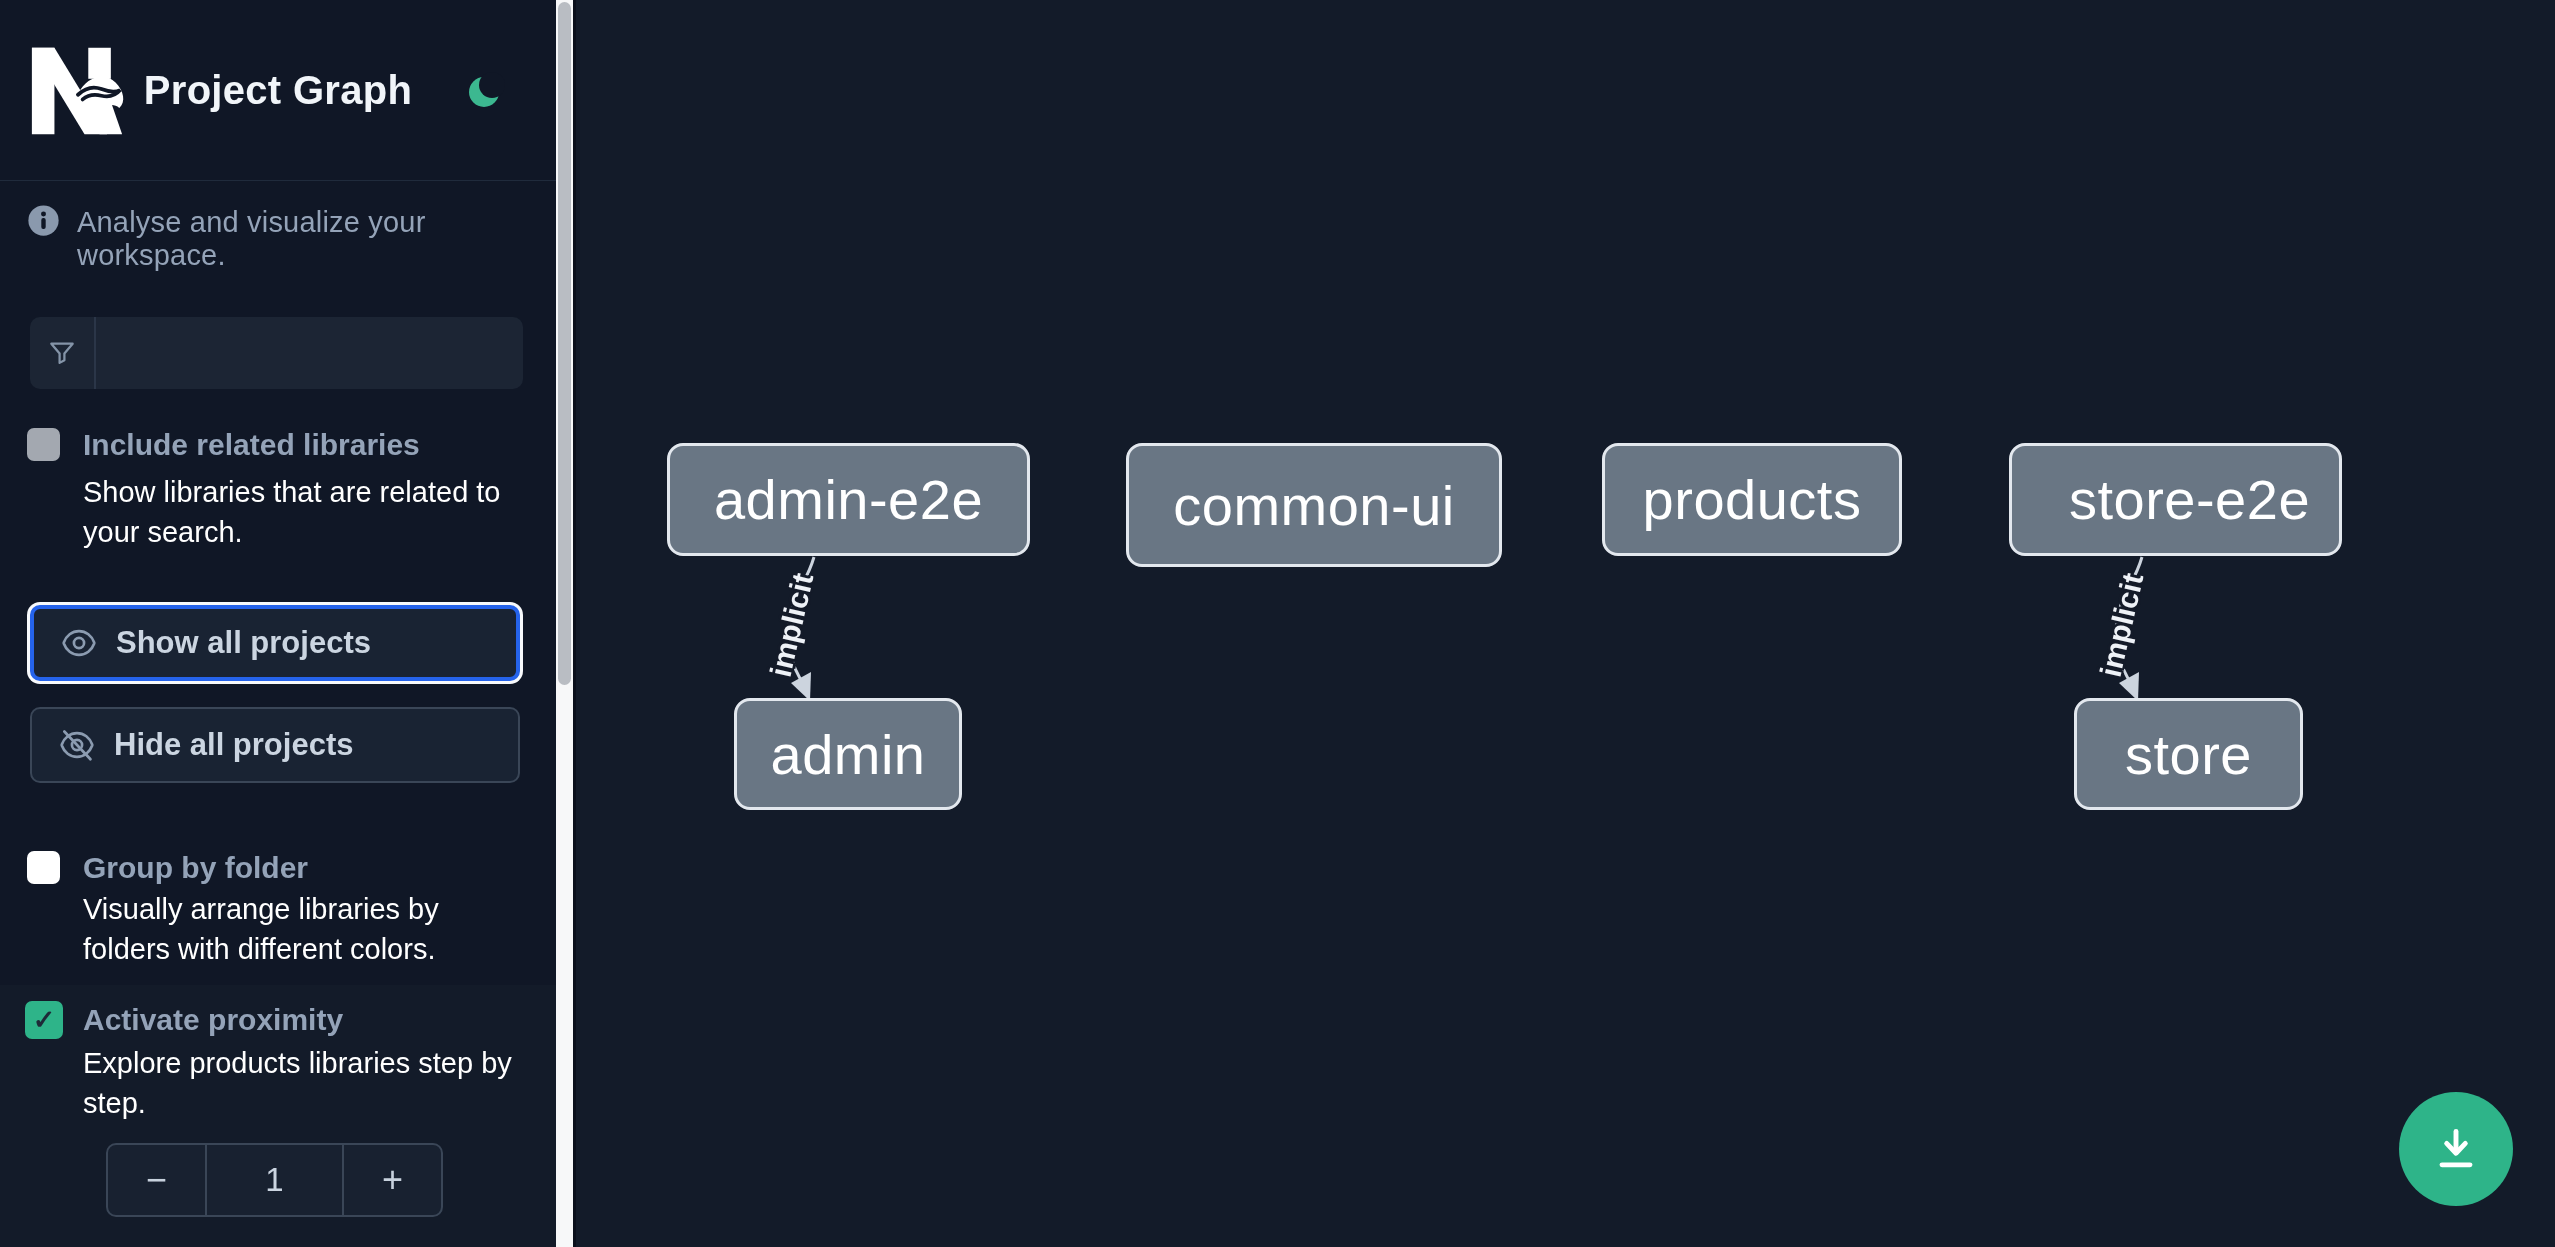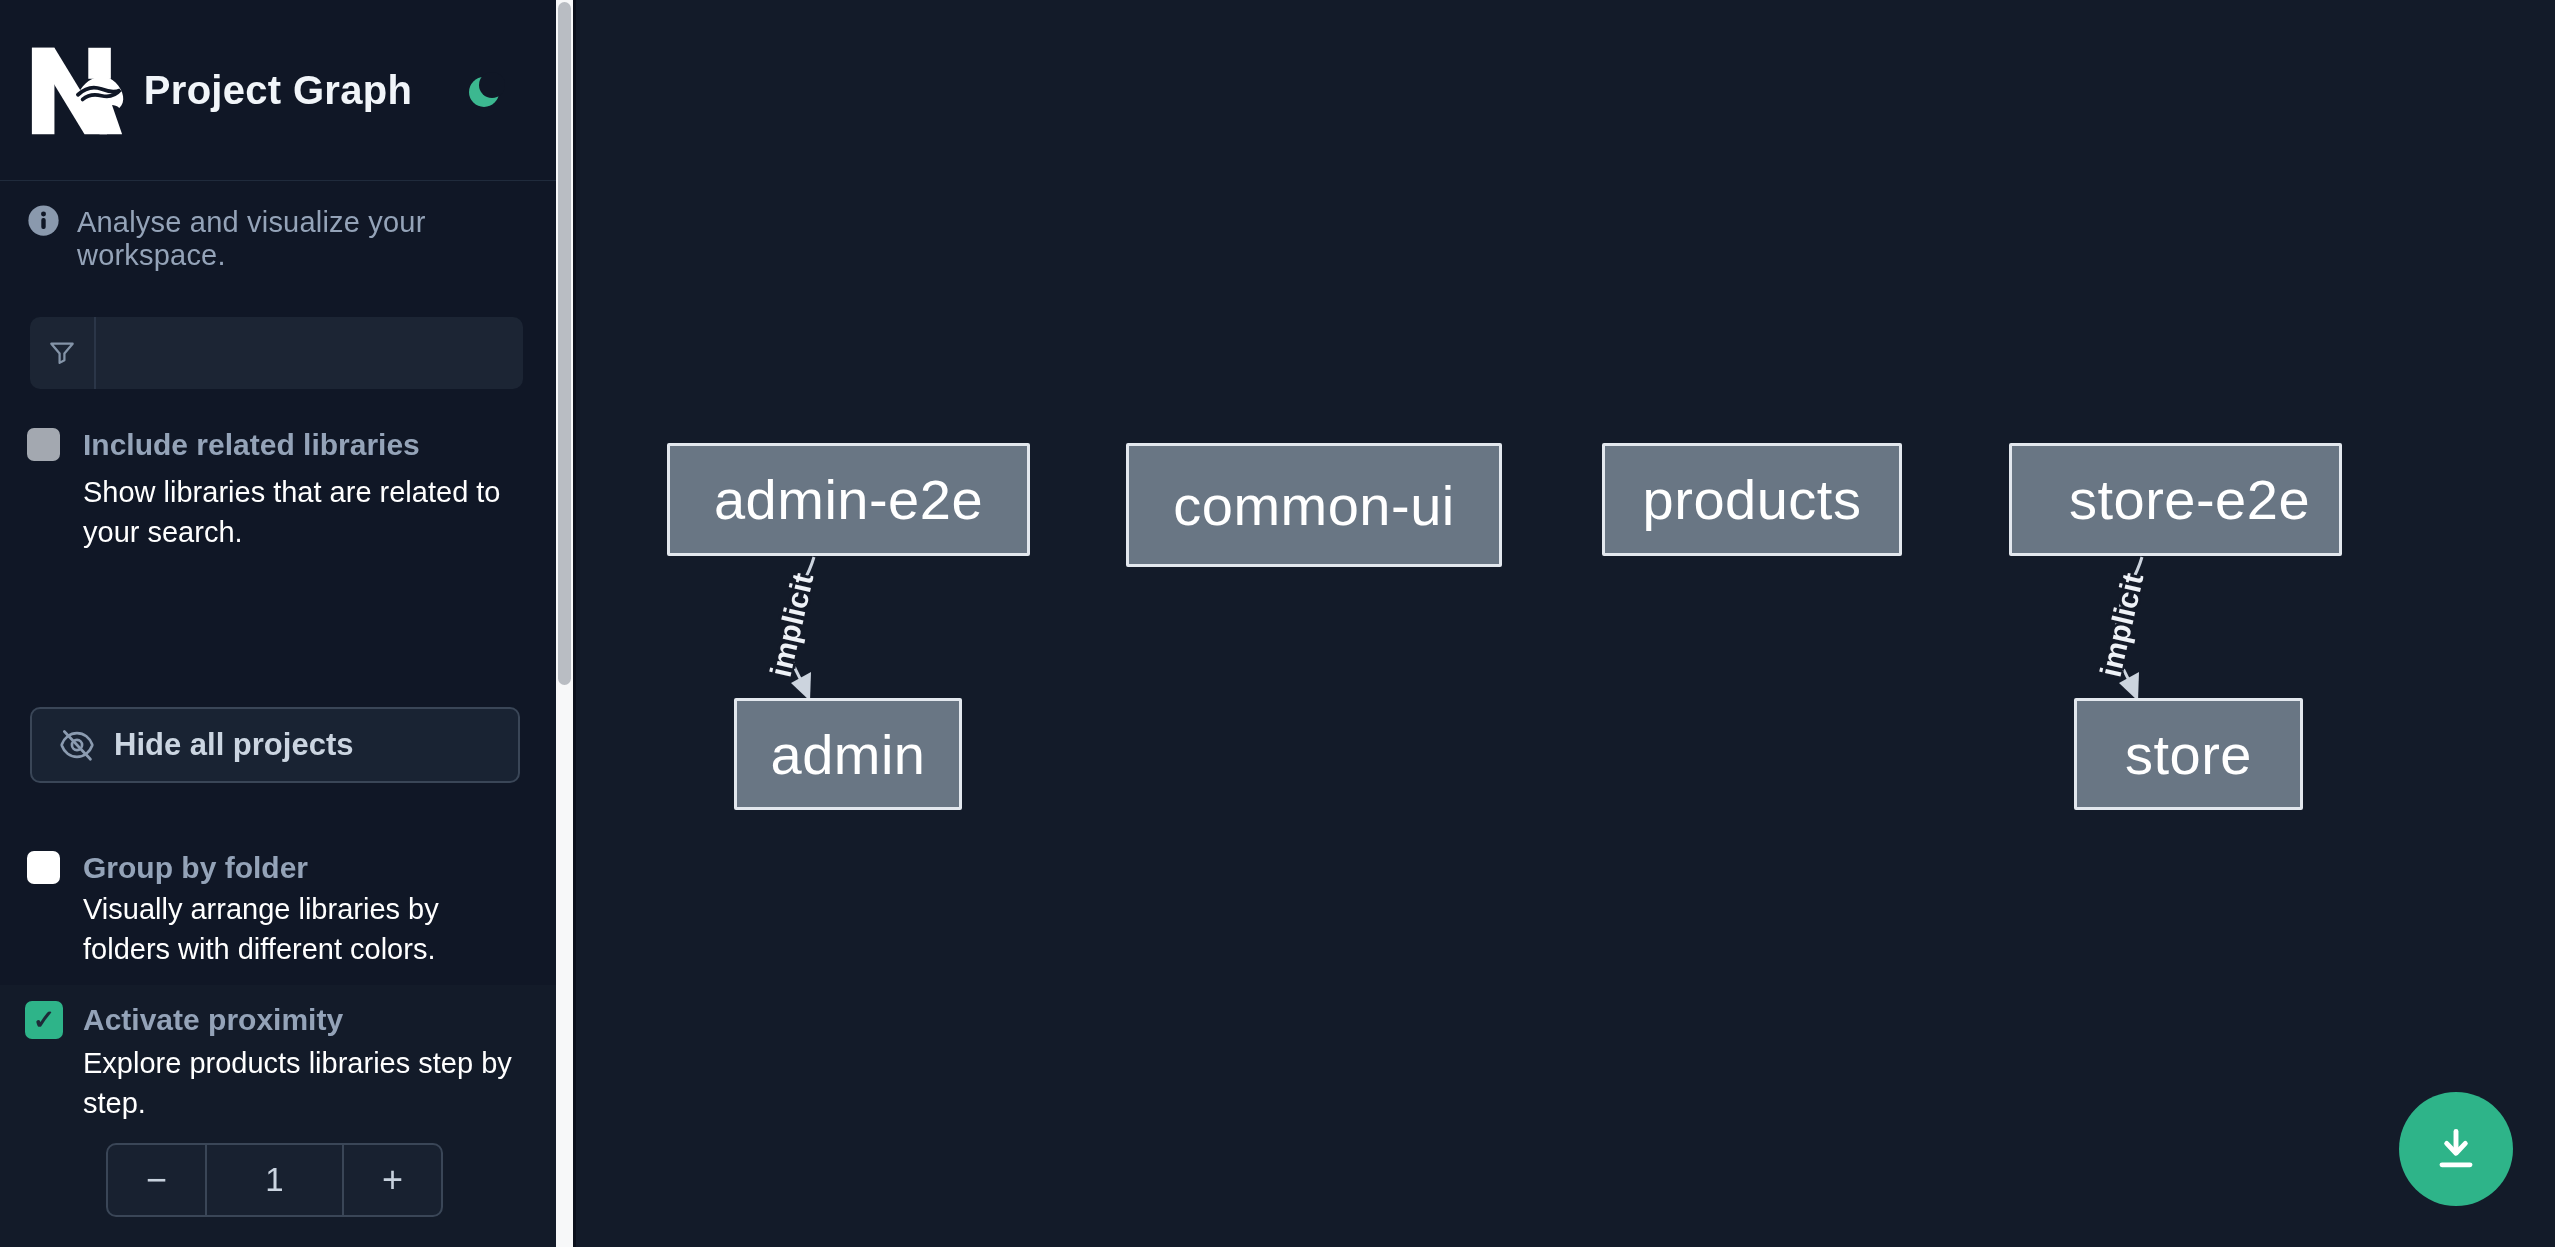--- a/index.html
+++ b/index.html
@@ -116,21 +116,21 @@
 
   
   .canvas {
     position:absolute; left:573px; top:0; width:1982px; height:1247px;
     background:#131b29; border-left:3px solid #0b101c;
   }
   .edges-svg { position:absolute; left:0; top:0; width:1982px; height:1247px; pointer-events:none; }
 
   .node {
     position:absolute; background:#697684; border:3px solid #e3e8ee;
-    border-radius:2px; color:#ffffff;
+    border-radius:16px; color:#ffffff;
     display:flex; align-items:center; justify-content:center;
     font-size:56px; font-weight:400; letter-spacing:.5px; cursor:pointer;
   }
   .edge-label {
     position:absolute; width:200px; text-align:center;
     font-size:30px; font-weight:700; color:#eef2f7;
     transform:rotate(-77deg);
     text-shadow:
       3px 0 0 #141b29, -3px 0 0 #141b29, 0 3px 0 #141b29, 0 -3px 0 #141b29,
       2px 2px 0 #141b29, -2px 2px 0 #141b29, 2px -2px 0 #141b29, -2px -2px 0 #141b29;
@@ -186,20 +186,29 @@
         </svg>
       </div>
     </div>
 
     <div class="toggle-row" style="top:428px;">
       <button class="checkbox gray" aria-checked="false"></button>
       <label class="toggle-label">Include related libraries</label>
       <div class="toggle-desc" style="top:44px;">Show libraries that are related to your search.</div>
     </div>
 
+    <button class="action-btn focused" style="top:605px;">
+      <span class="btn-icon">
+        <svg viewBox="0 0 24 24" width="38" height="38" fill="none" stroke="#8b9bb0" stroke-width="1.7" stroke-linecap="round" stroke-linejoin="round">
+          <path d="M2.4 12.3a1.1 1.1 0 010-.6C3.9 7.4 7.6 4.5 12 4.5s8.1 2.9 9.6 7.2a1.1 1.1 0 010 .6c-1.5 4.3-5.2 7.2-9.6 7.2s-8.1-2.9-9.6-7.2z"></path>
+          <circle cx="12" cy="12" r="3.2"></circle>
+        </svg>
+      </span>
+      <span>Show all projects</span>
+    </button>
 
     <button class="action-btn" style="top:707px;">
       <span class="btn-icon">
         <svg viewBox="0 0 24 24" width="38" height="38" fill="none" stroke="#8b9bb0" stroke-width="1.7" stroke-linecap="round" stroke-linejoin="round">
           <path d="M2.4 12.3a1.1 1.1 0 010-.6C3.9 7.4 7.6 4.5 12 4.5s8.1 2.9 9.6 7.2a1.1 1.1 0 010 .6c-1.5 4.3-5.2 7.2-9.6 7.2s-8.1-2.9-9.6-7.2z"></path>
           <circle cx="12" cy="12" r="3.2"></circle>
           <path d="M4 3.5l16.5 17.5"></path>
         </svg>
       </span>
       <span>Hide all projects</span>

